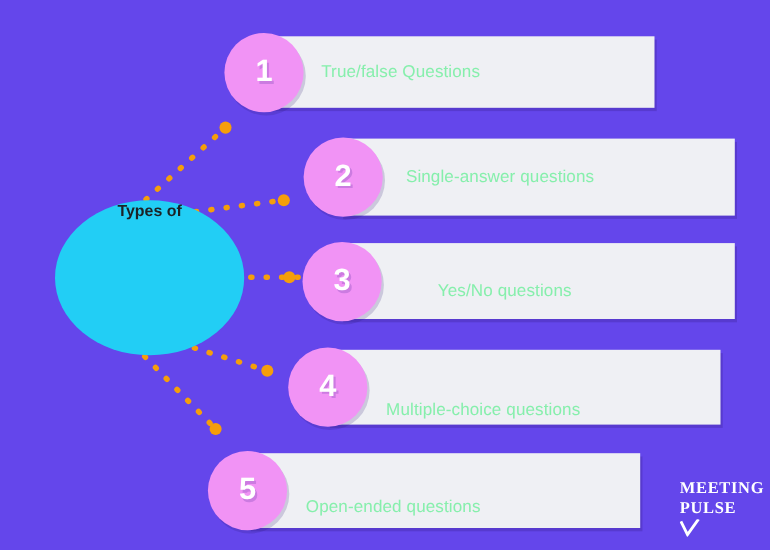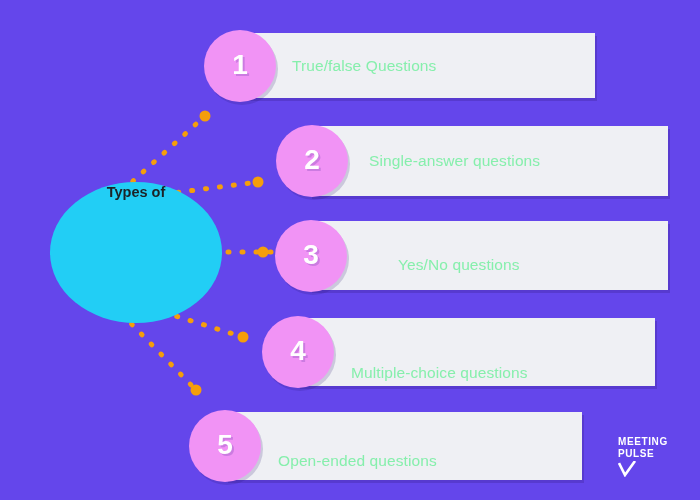--- a/index.html
+++ b/index.html
@@ -91,24 +91,24 @@
   #logo {
     position: absolute;
     left: 618px;
     top: 436px;
     width: 70px;
     height: 46px;
   }
   .logo-line {
     color: #FFFFFF;
     font-weight: bold;
-    font-size: 10px;
+    font-size: 15px;
     letter-spacing: 0.6px;
     line-height: 1.18;
-    font-family: Liberation Sans, sans-serif;
+    font-family: Liberation Serif, serif;
   }
   #logo-mark {
     margin-top: 1px;
   }
 </style>
 </head>
 <body>
 
 <div id="canvas">
 

